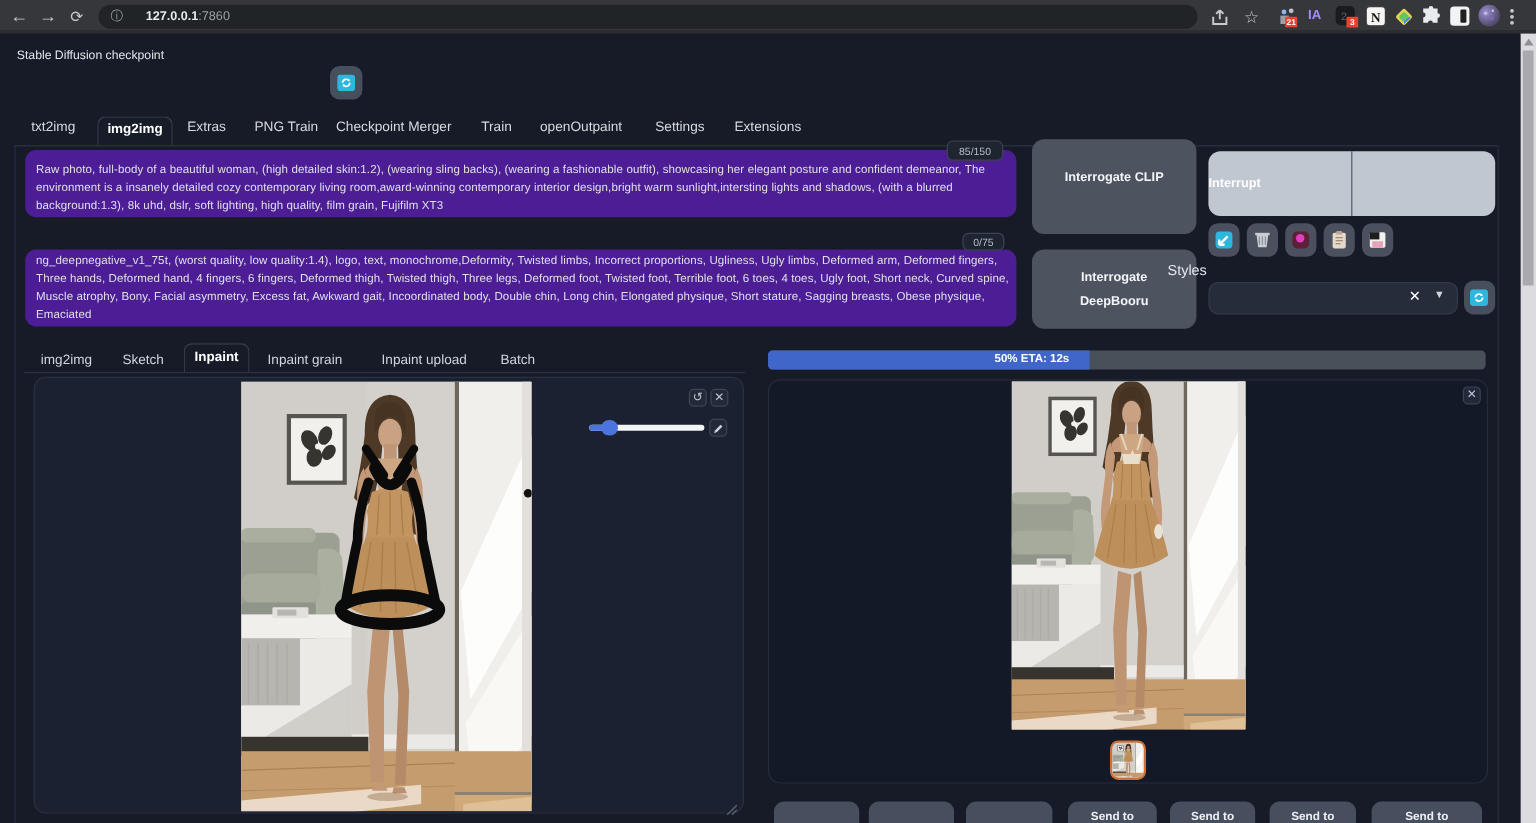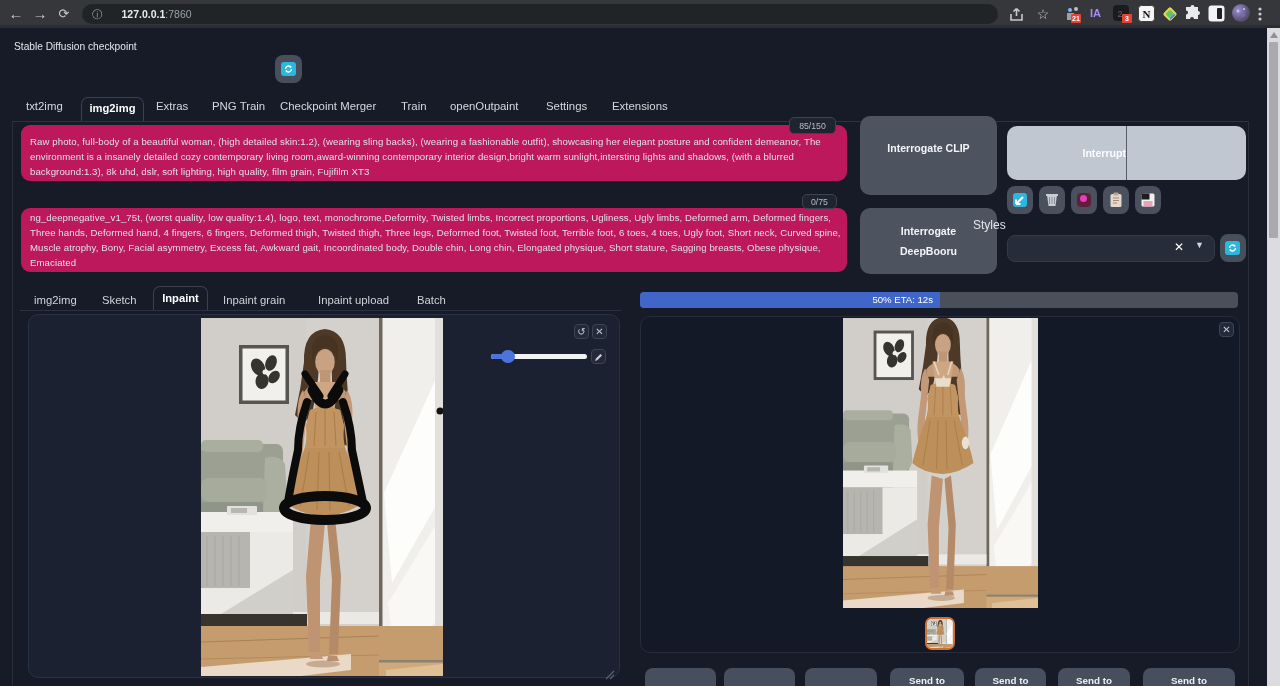--- a/index.html
+++ b/index.html
@@ -17,39 +17,39 @@
 #ckpt{position:absolute;left:13px;top:27px;width:251px;height:28px;background:#2a303f;border:1px solid #424a5c;border-radius:9px;color:#edeff3;font-size:9.7px;line-height:27px;padding-left:4px;white-space:nowrap;overflow:hidden}
 #ckrefresh{position:absolute;left:275px;top:27px;width:27px;height:28px;background:#474e5c;border-radius:8px}
 .refg{position:absolute;left:6px;top:7px}
 
 .tab{position:absolute;top:72px;height:24px;color:#d5d8de;font-size:11.4px}
 #tabsel{position:absolute;left:81px;top:69px;width:63px;height:24px;border:1px solid #3a4150;border-bottom:none;border-radius:7px 7px 0 0;color:#fff;font-weight:bold;font-size:11.2px;text-align:center;line-height:21px;background:#171c29}
 #tabline{position:absolute;left:12px;top:93px;width:1236px;height:1px;background:#2c3344}
 #blockL{position:absolute;left:12px;top:93px;width:1px;height:565px;background:#272e3e}
 #blockR{position:absolute;left:1248px;top:93px;width:1px;height:565px;background:#272e3e}
 
-.ta{position:absolute;left:21px;width:826px;background:#be185d;border-radius:9px;color:#dde0e7;font-size:9.6px;line-height:15px;padding:9px 6px 0 9px;letter-spacing:0.1px;overflow:hidden}
+.ta{position:absolute;left:21px;width:826px;background:#4c1d95;border-radius:9px;color:#dde0e7;font-size:9.6px;line-height:15px;padding:9px 6px 0 9px;letter-spacing:0.1px;overflow:hidden}
 .counter{position:absolute;background:#1e2430;border:1px solid #3c4454;border-radius:5px;color:#b6bcc7;font-size:8.7px;text-align:center}
 .bigbtn{position:absolute;left:860px;width:137px;background:#4d5460;border-radius:10px;color:#f2f4f7;font-weight:bold;font-size:10.6px;text-align:center}
 #interbox{position:absolute;left:1007px;top:98px;width:239px;height:54px;background:#c1c7d1;border-radius:10px}
 #interdiv{position:absolute;left:119px;top:0;width:1px;height:54px;background:#555d6b}
-.ibtn{position:absolute;top:0;width:119px;height:54px;line-height:54px;text-align:right;color:#fdfdfe;font-weight:bold;font-size:10.6px}
+.ibtn{position:absolute;top:0;width:119px;height:54px;line-height:54px;text-align:left;color:#fdfdfe;font-weight:bold;font-size:10.6px}
 .miniBtn{position:absolute;top:158px;width:26px;height:28px;background:#4a505d;border-radius:8px}
 #styles-dd{position:absolute;left:1007px;top:207px;width:208px;height:27px;background:#262c3a;border:1px solid #333a49;border-radius:8px}
 #stylesrefresh{position:absolute;left:1220px;top:206px;width:26px;height:28px;background:#474e5c;border-radius:8px}
 
 .stab{position:absolute;top:266px;height:20px;color:#cfd3da;font-size:11.3px}
 #stabsel{position:absolute;left:153px;top:258px;width:55px;height:25px;border:1px solid #3a4150;border-bottom:none;border-radius:7px 7px 0 0;color:#fff;font-weight:bold;font-size:11.2px;text-align:center;line-height:23px}
 #stabline{position:absolute;left:20px;top:282px;width:601px;height:1px;background:#2b3242}
 
 #canvbox{position:absolute;left:28px;top:286px;width:592px;height:364px;background:#1b2130;border:1px solid #2a3140;border-radius:10px}
 .toolbtn{position:absolute;width:15px;height:15px;border:1px solid #3d4452;border-radius:4px;color:#c3c8d1;font-size:10px;text-align:center;line-height:14px;background:#232938}
 
 #pbar{position:absolute;left:640px;top:264px;width:598px;height:16px;background:#4a5059;border-radius:4px}
-#pfill{position:absolute;left:0;top:0;width:300px;height:16px;background:#4066c9;border-radius:4px 0 0 4px;color:#fff;font-size:9.6px;font-weight:normal;text-align:right;line-height:16px;padding-right:7px}
+#pfill{position:absolute;left:0;top:0;width:268px;height:16px;background:#4066c9;border-radius:4px 0 0 4px;color:#fff;font-size:9.6px;font-weight:bold;text-align:right;line-height:16px;padding-right:17px}
 #gallery{position:absolute;left:640px;top:288px;width:600px;height:337px;background:#141928;border:1px solid #262c3a;border-radius:10px}
 #thumb{position:absolute;left:925px;top:589px;width:30px;height:33px;border:2px solid #cf7038;border-radius:7px;overflow:hidden;background:#ddd}
 .botbtn{position:absolute;top:640px;height:48px;background:#474e5d;border-radius:8px;color:#eef0f4;font-weight:bold;font-size:9.8px;text-align:center;padding-top:7px}
 </style></head>
 <body>
 
 <div id="chrome">
     <div style="position:absolute;left:0;top:25px;width:1280px;height:3px;background:#2b2d30"></div>
   <div class="navic" style="left:4px">←</div>
   <div class="navic" style="left:28px">→</div>

